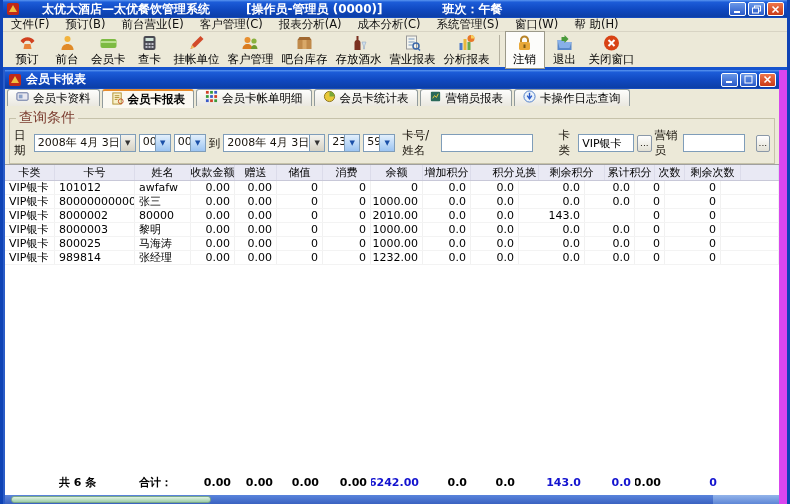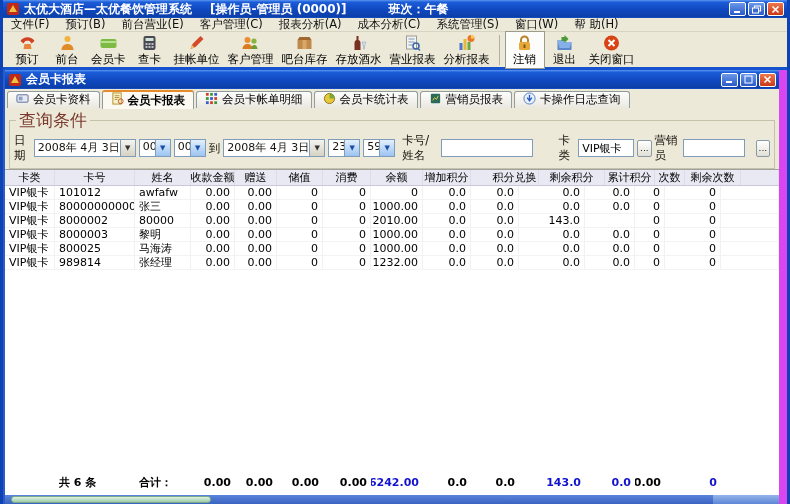--- a/index.html
+++ b/index.html
@@ -4,21 +4,21 @@
 <style>
   * { margin:0; padding:0; box-sizing:border-box; }
   html,body { width:790px; height:504px; overflow:hidden;
     font-family:"DejaVu Sans","Liberation Sans",sans-serif; }
   .app { width:790px; height:504px; background:#ECE9D8; display:flex; flex-direction:column;
     border-left:3px solid #0F43B5; border-right:3px solid #0F43B5; }
 
   
   .titlebar { height:18px; flex:0 0 18px; display:flex; align-items:center; padding:0 3px;
     color:#fff; font-size:12px; font-weight:bold;
-    background:linear-gradient(180deg,#5A96F0 0%,#1C5CD8 12%,#0F48C0 55%,#0C3FA8 92%,#1750C8 100%); }
+    background:linear-gradient(180deg,#5A96F0 0%,#1C5CD8 12%,#0F48C0 55%,#0C3FA8 92%,#1750C8 100%);gap:18px; }
   .app-ico { width:14px; height:14px; margin-right:4px; flex:0 0 14px; }
   .t-part { white-space:nowrap; }
   .t-op { margin-left:18px; }
   .t-shift { margin-left:42px; }
   .win-btns { margin-left:auto; display:flex; gap:2px; }
   .wbtn { width:17px; height:14px; border-radius:2px; border:1px solid #fff;
     background:linear-gradient(#6A98E8,#2A5AC8); display:flex; align-items:center; justify-content:center; }
   .wbtn.close { background:linear-gradient(#F0764A,#C83A18); }
   .wbtn svg { width:11px; height:9px; }
 
@@ -38,31 +38,31 @@
   .tool-sep { width:1px; height:30px; background:#B4B0A0; margin:0 5px; }
 
   
   .child { flex:1; display:flex; flex-direction:column; min-height:0;
     border-left:2px solid #2A5CC8; border-right:8px solid #d946ef; }
   .child-titlebar { height:19px; flex:0 0 19px; display:flex; align-items:center; padding:0 3px;
     color:#fff; font-size:12px; font-weight:bold;
     background:linear-gradient(180deg,#5A96F0 0%,#1C5CD8 12%,#0F48C0 55%,#0C3FA8 92%,#1750C8 100%); }
 
   
-  .tabbar { height:20px; flex:0 0 20px; background:#ECE9D8; display:flex; align-items:center; padding:7px 2px; }
+  .tabbar { height:20px; flex:0 0 20px; background:#ECE9D8; display:flex; align-items:flex-start; padding:0 2px; }
   .tab { height:17px; display:flex; align-items:center; gap:4px; padding:0 8px; margin-right:2px;
     font-size:11.5px; white-space:nowrap; background:linear-gradient(#FDFDFC,#EAE8E0);
     border:1px solid #919B9C; border-bottom:none; border-radius:3px 3px 0 0; }
   .tab.active { height:19px; font-weight:bold; background:#FBF9F2; border-top:2px solid #E68B2C; }
   .tab svg { width:13px; height:13px; }
 
   
   .workarea { flex:1; display:flex; flex-direction:column; min-height:0; background:#ECE9D8; }
   fieldset.querybox { margin:0 4px; padding:1px 4px 5px; border:1px solid #C6C2AA; }
-  legend.qlegend { font-size:17px; color:#7A3B2E; padding:0 3px; margin-left:2px; }
+  legend.qlegend { font-size:14px; color:#7A3B2E; padding:0 3px; margin-left:2px; }
   .query-row { display:flex; align-items:center; gap:3px; font-size:11.5px; color:#17120A; }
   .combo { display:flex; align-items:flex-start; border:1px solid #7F9DB9; background:#fff; height:18px; }
   .combo .cval { flex:1; padding:0 3px; white-space:nowrap; overflow:hidden; font-size:11px; }
   .drop-classic { width:15px; height:16px; display:flex; align-items:center; justify-content:center;
     background:linear-gradient(#F4F3EE,#D6D2C4); border-left:1px solid #7F9DB9; font-size:7px; color:#333; }
   .drop-xp { width:15px; height:16px; display:flex; align-items:center; justify-content:center;
     background:linear-gradient(#E3F0FC,#9CC4F2); border-left:1px solid #7F9DB9; font-size:7px; color:#1A4FA8; }
   .w-date { width:102px; } .w-hm { width:32px; }
   input.tbox { border:1px solid #7F9DB9; height:18px; font-size:11px; padding:0 3px;
     font-family:"DejaVu Sans","Liberation Sans",sans-serif; }

